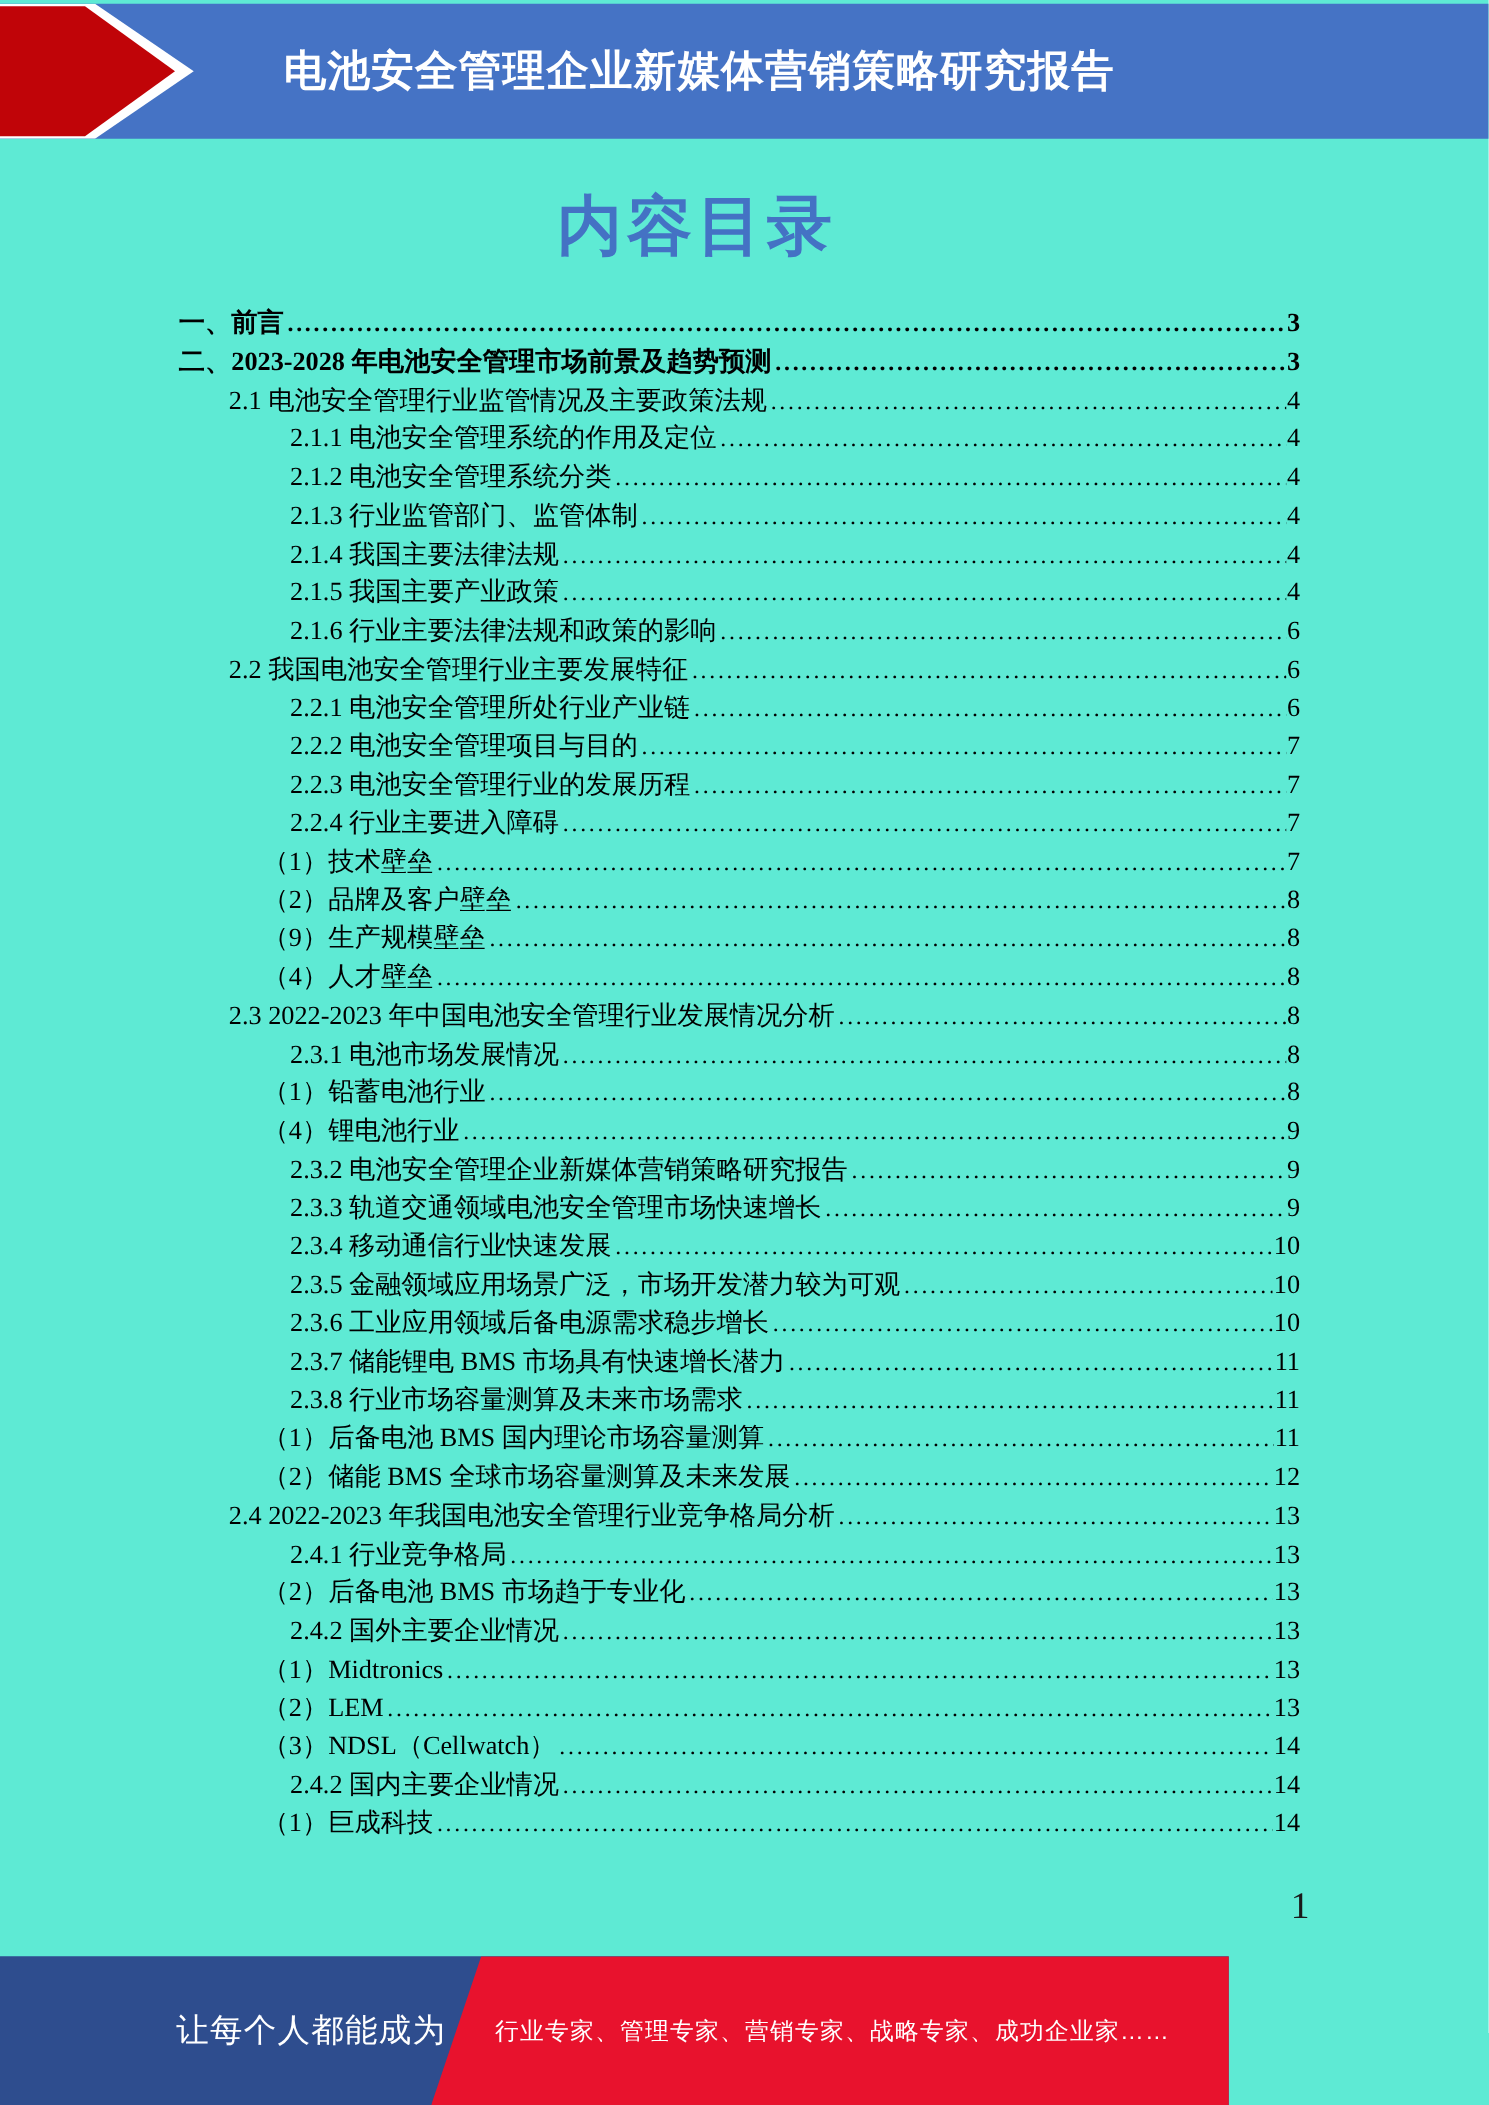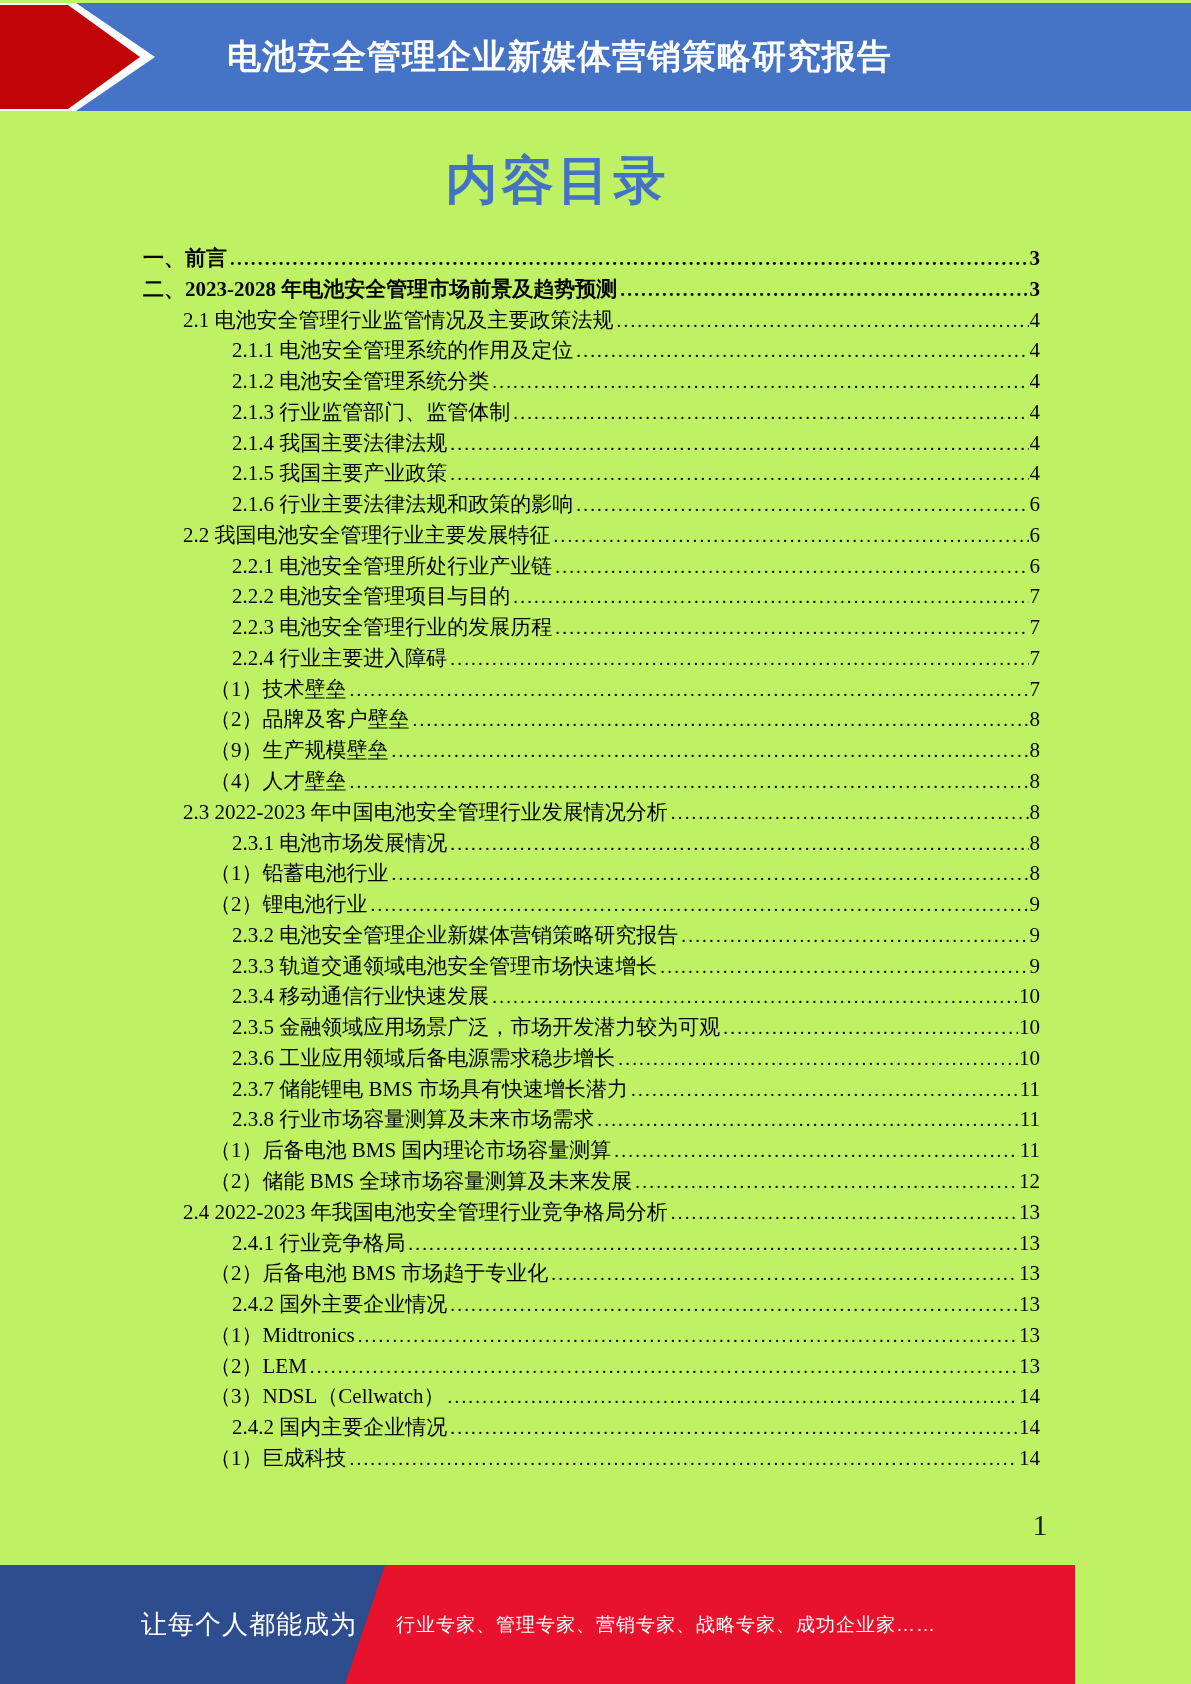--- a/index.html
+++ b/index.html
@@ -1,16 +1,16 @@
 <!DOCTYPE html>
 <html><head>
 <meta charset="utf-8">
 <style>
   html,body{margin:0;padding:0;background:#ffffff;}
-  .page{position:relative;width:1191px;height:1684px;background:#bef264;overflow:hidden;
+  .page{position:relative;width:1191px;height:1684px;background:#5eead4;overflow:hidden;
         font-family:"Liberation Serif",serif;text-decoration:underline;}
 
   
   .header{position:absolute;top:3px;left:0;width:1191px;height:108px;background:#4573C5;
           display:flex;align-items:center;justify-content:center;}
   .header-arrow{position:absolute;left:0;top:0;width:160px;height:108px;}
   .header-title{color:#ffffff;font-family:"Liberation Sans",sans-serif;font-weight:bold;
                 font-size:34px;letter-spacing:1px;padding-right:72px;white-space:nowrap;}
 
   
@@ -30,21 +30,21 @@
   .lv-h1{padding-left:0;}
   .lv-h2{padding-left:40px;}
   .lv-h3{padding-left:89px;text-align:center;}
   .lv-p{padding-left:67px;}
 
   
   .page-number{position:absolute;left:1012px;top:1508px;width:56px;text-align:center;
                font-size:30px;color:#1a1a1a;}
 
   
-  .footer{position:absolute;top:1565px;left:0;width:1075px;height:119px;background:#2E4D8E;overflow:hidden;}
+  .footer{position:absolute;top:1565px;left:0;width:983px;height:119px;background:#2E4D8E;overflow:hidden;}
   .footer-red{position:absolute;top:0;left:0;width:1191px;height:119px;background:#E8122D;
               clip-path:polygon(385px 0,1191px 0,1191px 119px,345px 119px);}
   .footer-left{position:absolute;left:141px;top:0;height:119px;display:flex;align-items:center;
                color:#ffffff;font-size:26px;font-family:"Liberation Sans",sans-serif;letter-spacing:1px;}
   .footer-right{position:absolute;left:396px;top:0;height:119px;display:flex;align-items:center;
                 color:#ffffff;font-size:19px;font-family:"Liberation Sans",sans-serif;letter-spacing:1px;}
 </style>
 </head>
 <body>
 
@@ -160,21 +160,21 @@
       <span class="toc-text">2.3.1 电池市场发展情况</span>
       <span class="toc-dots"></span>
       <span class="toc-page">8</span>
     </div>
       <div class="toc-row lv-p">
       <span class="toc-text">（1）铅蓄电池行业</span>
       <span class="toc-dots"></span>
       <span class="toc-page">8</span>
     </div>
       <div class="toc-row lv-p">
-      <span class="toc-text">（2）锂电池行业</span>
+      <span class="toc-text">（4）锂电池行业</span>
       <span class="toc-dots"></span>
       <span class="toc-page">9</span>
     </div>
       <div class="toc-row lv-h3">
       <span class="toc-text">2.3.2 电池安全管理企业新媒体营销策略研究报告</span>
       <span class="toc-dots"></span>
       <span class="toc-page">9</span>
     </div>
       <div class="toc-row lv-h3">
       <span class="toc-text">2.3.3 轨道交通领域电池安全管理市场快速增长</span>

